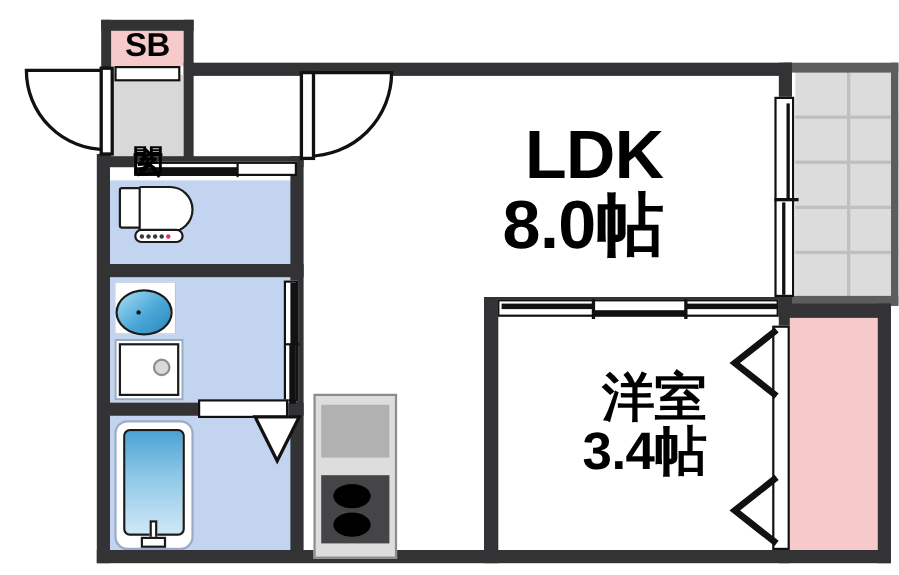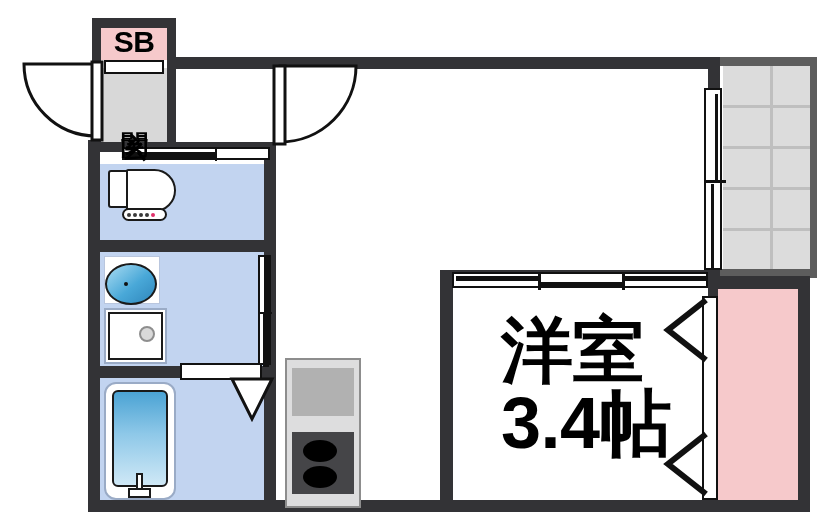--- a/index.html
+++ b/index.html
@@ -29,29 +29,29 @@
   .fill-blue   { background: #c2d4f0; }
   .fill-pink   { background: #f6c9cb; }
   .fill-gray   { background: #d8d8d8; }
   .fill-balcony{ background: #dcdcdc; }
 
   
   .lbl {
     display: flex;
     align-items: center;
     justify-content: center;
-    text-align: left;
+    text-align: right;
     color: #000;
     font-weight: bold;
     line-height: 1.02;
     white-space: pre-line;
     letter-spacing: -0.5px;
   }
   .lbl-ldk   { font-size: 62px; }
-  .lbl-room  { font-size: 72px; }
+  .lbl-room  { font-size: 48px; }
   .lbl-cl    { font-size: 30px; }
   .lbl-sb    { font-size: 30px; }
   .lbl-genkan{
     font-size: 27px;
     writing-mode: vertical-rl;
     text-orientation: upright;
     letter-spacing: 1px;
     font-weight: bold;
   }
 
@@ -282,18 +282,20 @@
       <path d="M 40 2 L 2 32 L 40 62" fill="none" stroke="#111111" stroke-width="6" stroke-linejoin="miter"></path>
     </svg>
   </div>
 
   <div class="abs" style="left:104px; top:60px; width:60px; height:14px; background:#ffffff; border:2px solid #111;"></div>
 
   <div class="abs lbl lbl-sb" style="left:100px; top:25px; width:68px; height:34px;">SB</div>
 
   <div class="abs lbl lbl-genkan" style="left:104px; top:72px; width:60px; height:78px;">玄関</div>
 
+  <div class="abs lbl lbl-ldk" style="left:380px; top:108px; width:300px; height:130px;">LDK
+8.0帖</div>
 
   <div class="abs lbl lbl-room" style="left:476px; top:322px; width:220px; height:130px;">洋室
 3.4帖</div>
 
 
 </div>
 
 </body></html>

